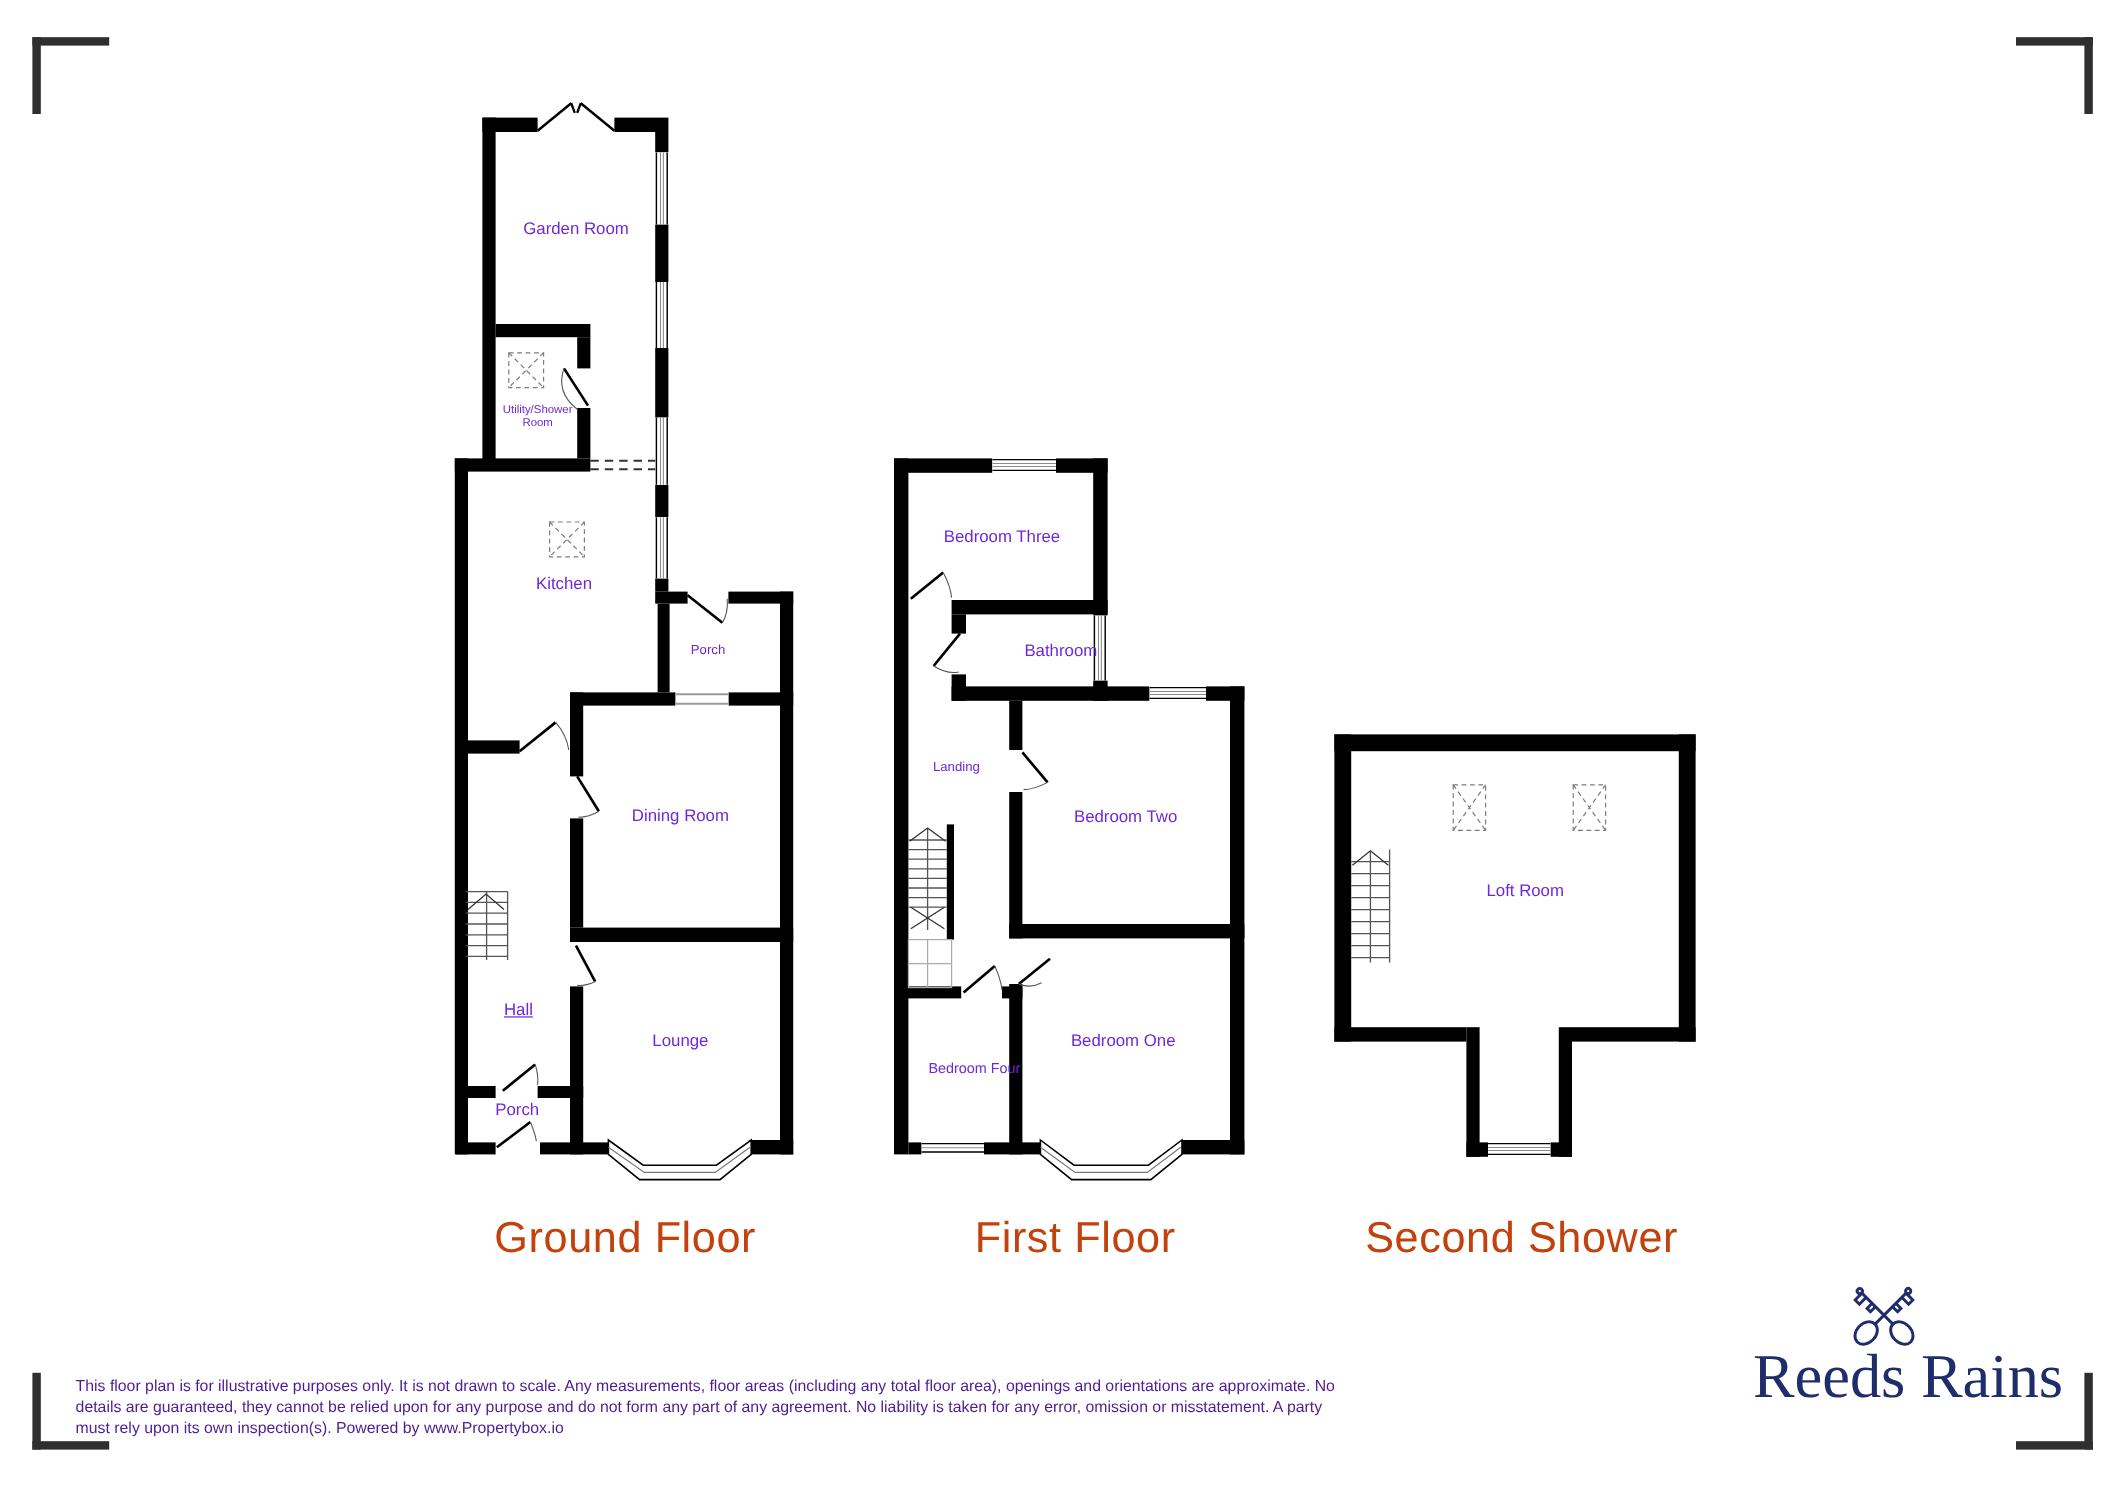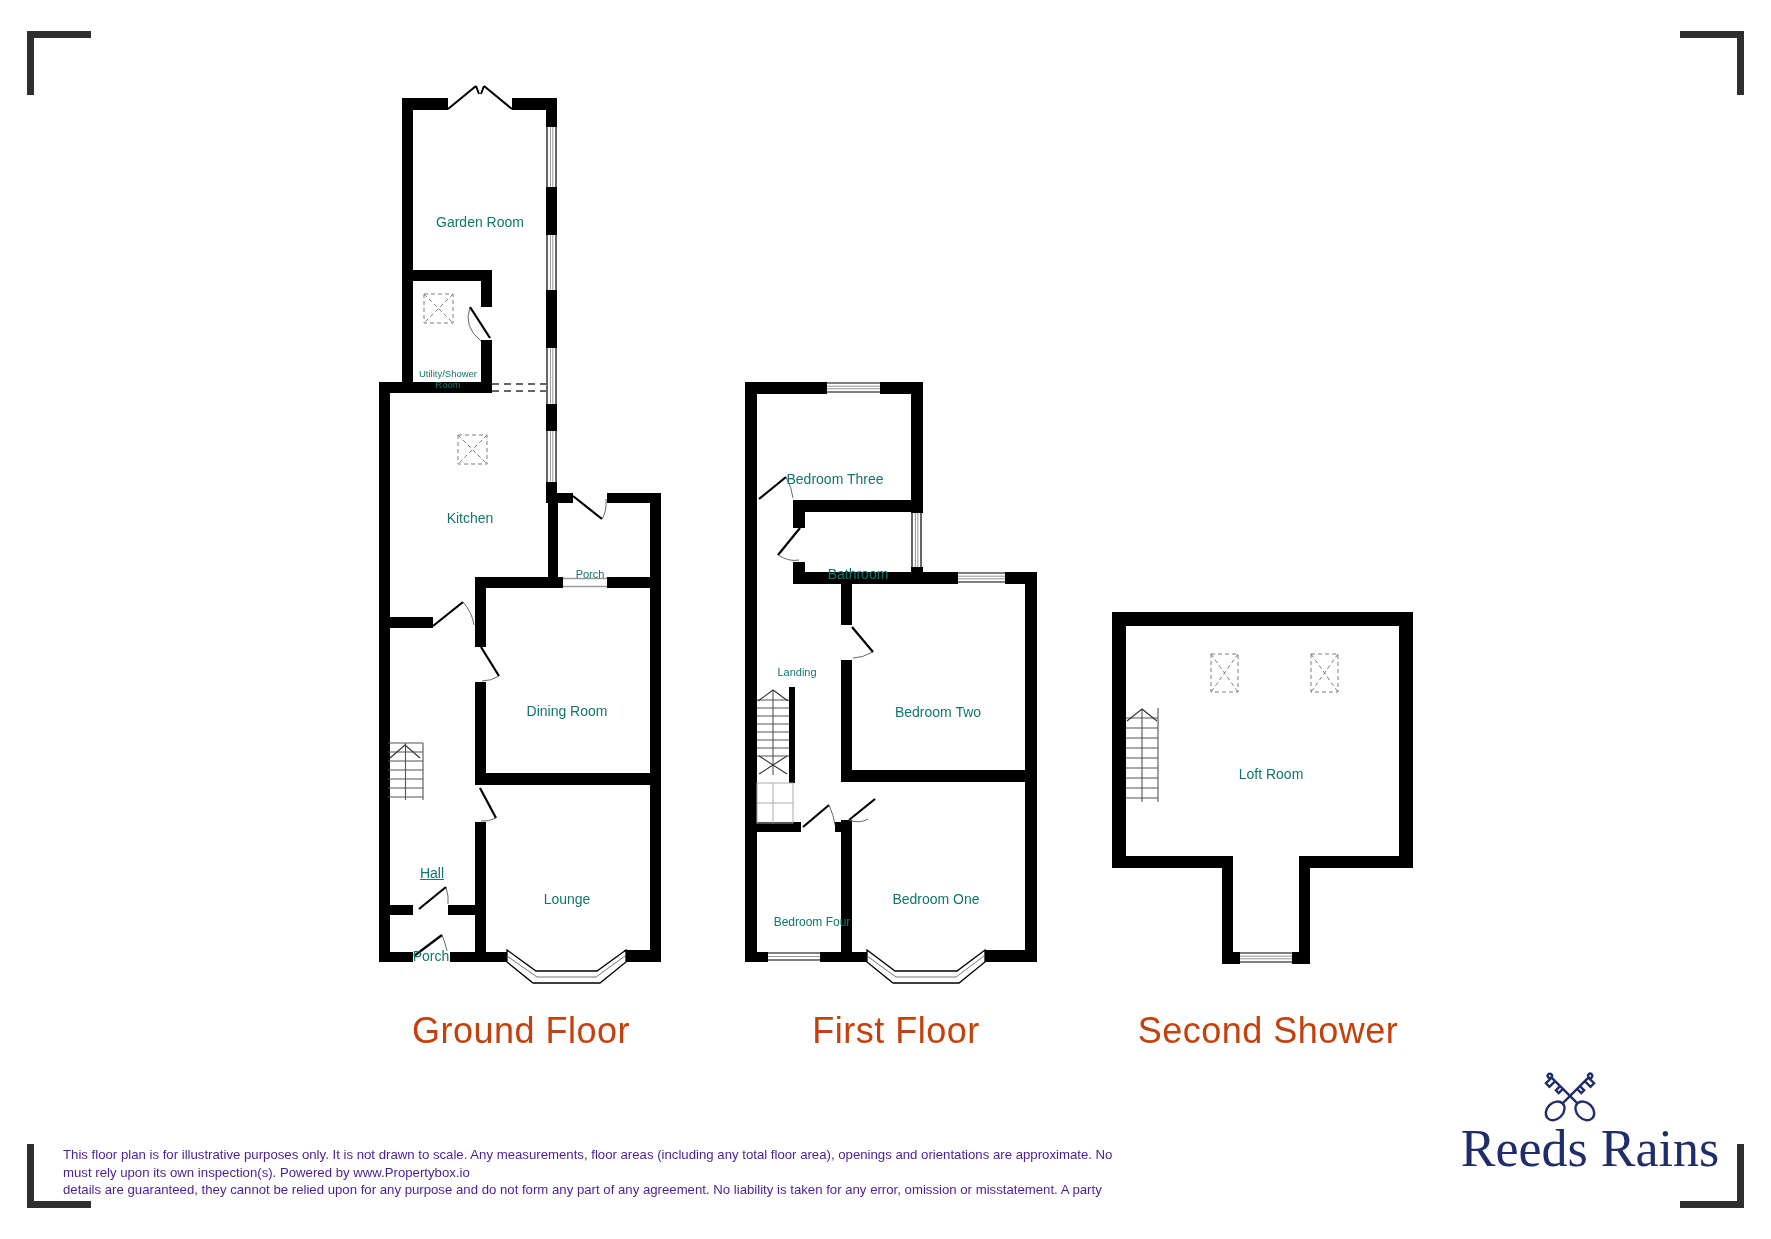--- a/index.html
+++ b/index.html
@@ -1,20 +1,20 @@
 <!DOCTYPE html>
 <html><head>
 <meta charset="utf-8">
 <style>
   html,body{margin:0;padding:0;background:#fff;}
   #page{position:relative;width:1771px;height:1239px;background:#fff;overflow:hidden;
         font-family:"Liberation Sans",sans-serif;}
   svg{position:absolute;left:0;top:0;}
-  .lbl{position:absolute;transform:translate(-50%,-50%);font-size:14px;color:#0f766e;
-       text-align:center;white-space:nowrap;line-height:1.15;margin-top:32px;}
+  .lbl{position:absolute;transform:translate(-50%,-50%);font-size:14px;color:#6d28d9;
+       text-align:center;white-space:nowrap;line-height:1.15;}
   .lbl.small{font-size:11px;}
   .lbl.tiny{font-size:9.5px;white-space:normal;width:80px;}
   .lbl.mid{font-size:12px;}
   .floor-title{position:absolute;transform:translate(-50%,-50%);font-size:36px;color:#c2410c;
        white-space:nowrap;letter-spacing:0.5px;}
   #disclaimer{position:absolute;left:63px;top:1146px;width:1325px;font-size:13.2px;
        color:#4c1d95;line-height:17.6px;}
   #brand{position:absolute;left:1455px;top:1062px;width:270px;height:120px;text-align:right;}
   #brand-name{position:absolute;left:50%;top:86px;transform:translate(-50%,-50%);
        font-family:"Liberation Serif",serif;font-size:52px;color:#1f2d6b;white-space:nowrap;}
@@ -248,36 +248,36 @@
 <div class="lbl" style="left:480px;top:190px;">Garden Room</div>
 <div class="lbl tiny" style="left:448px;top:348px;">Utility/Shower Room</div>
 <div class="lbl" style="left:470px;top:486px;">Kitchen</div>
 <div class="lbl small" style="left:590px;top:542px;">Porch</div>
 <div class="lbl" style="left:567px;top:679px;">Dining Room</div>
 <div class="lbl" style="left:432px;top:841px;text-decoration:underline;">Hall</div>
 <div class="lbl" style="left:567px;top:867px;">Lounge</div>
 <div class="lbl" style="left:431px;top:924px;">Porch</div>
 
 <div class="lbl" style="left:835px;top:447px;">Bedroom Three</div>
-<div class="lbl" style="left:858px;top:542px;text-align:center;">Bathroom</div>
+<div class="lbl" style="left:884px;top:542px;text-align:center;">Bathroom</div>
 <div class="lbl small" style="left:797px;top:640px;">Landing</div>
 <div class="lbl" style="left:938px;top:680px;">Bedroom Two</div>
 <div class="lbl mid" style="left:798px;top:891px;padding-left:28px;">Bedroom Four</div>
 <div class="lbl" style="left:936px;top:867px;">Bedroom One</div>
 
 <div class="lbl" style="left:1271px;top:742px;">Loft Room</div>
 
 <div class="floor-title" style="left:521px;top:1031px;">Ground Floor</div>
 <div class="floor-title" style="left:896px;top:1031px;">First Floor</div>
 <div class="floor-title" style="left:1268px;top:1031px;">Second Shower</div>
 
 <div id="disclaimer">
   <div>This floor plan is for illustrative purposes only. It is not drawn to scale. Any measurements, floor areas (including any total floor area), openings and orientations are approximate. No</div>
+  <div>details are guaranteed, they cannot be relied upon for any purpose and do not form any part of any agreement. No liability is taken for any error, omission or misstatement. A party</div>
   <div>must rely upon its own inspection(s). Powered by www.Propertybox.io</div>
-  <div>details are guaranteed, they cannot be relied upon for any purpose and do not form any part of any agreement. No liability is taken for any error, omission or misstatement. A party</div>
 </div>
 
 <div id="brand">
   <svg width="270" height="120" viewBox="0 0 270 120" style="position:absolute;left:0;top:0;">
     <g stroke="#1f2d6b" stroke-width="2.4" fill="none">
       <g transform="translate(115,34) rotate(45)">
         <ellipse cx="0" cy="21" rx="8" ry="10.5"></ellipse>
         <path d="M0,10.5V-26"></path>
         <path d="M0,-26h8v5h-8 M0,-14h6v4h-6"></path>
         <circle cx="0" cy="-28.5" r="2.2"></circle>

